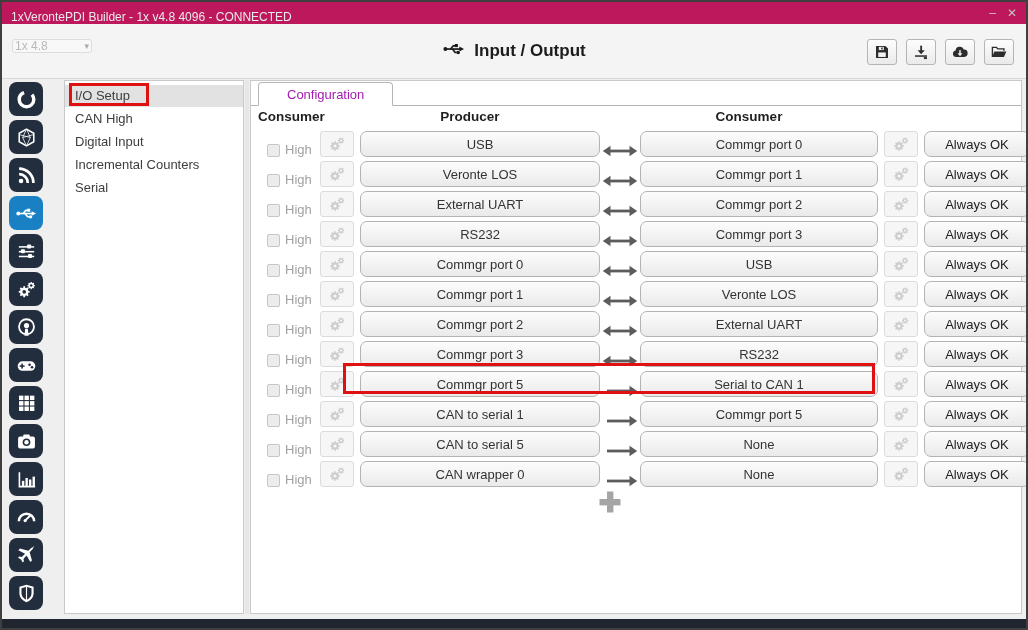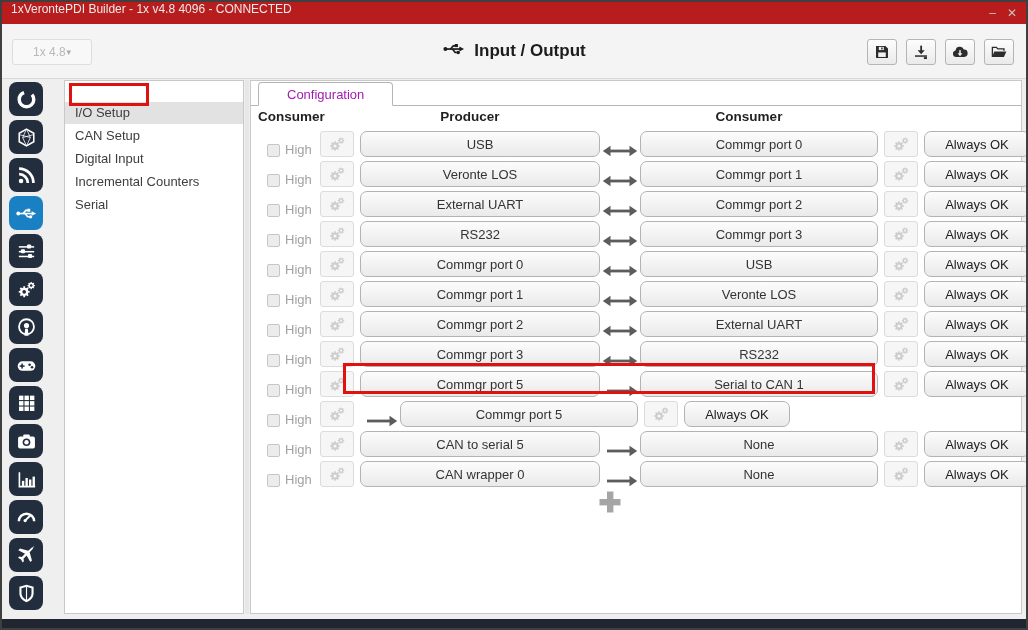--- a/index.html
+++ b/index.html
@@ -1,35 +1,35 @@
 <!DOCTYPE html>
 <html><head>
 <meta charset="utf-8">
 <style>
   *{box-sizing:border-box;margin:0;padding:0}
   html,body{width:1028px;height:630px}
   body{font-family:"Liberation Sans",sans-serif;background:#fff}
   .window{position:relative;width:1028px;height:630px;background:#efefef;border:2px solid #3f3f3f;overflow:hidden}
   
-  .titlebar{position:absolute;top:0;left:0;right:0;height:22px;background:#b91c1c;display:flex;align-items:flex-start;padding:0 9px;color:#eaeaea;font-size:12px}
+  .titlebar{position:absolute;top:0;left:0;right:0;height:22px;background:#be185d;display:flex;align-items:flex-end;padding:0 9px;color:#eaeaea;font-size:12px}
   .win-controls{margin-left:auto;display:flex;gap:11px;color:#c3c3c3;font-size:12px}
   .win-controls span{cursor:default;line-height:22px}
   
   .toolbar{position:absolute;top:22px;left:0;right:0;height:55px;background:#f4f4f4;border-bottom:1px solid #d8d8d8;display:flex;align-items:center}
-  .dropdown{position:absolute;left:10px;top:15px;width:80px;height:26px;border:1px solid #ddd;border-radius:3px;background:#f8f8f8;color:#b9b9b9;font-size:12px;display:flex;align-items:center;padding:0 20px}
+  .dropdown{position:absolute;left:10px;top:15px;width:80px;height:14px;border:1px solid #ddd;border-radius:3px;background:#f8f8f8;color:#b9b9b9;font-size:12px;display:flex;align-items:center;padding:0 2px}
   .dropdown .caret{margin-left:auto;color:#ababab;font-size:9px}
   .page-head{margin:4px auto;display:flex;align-items:center;gap:8px;font-size:17px;font-weight:bold;color:#1c1c1c}
   .tool-buttons{position:absolute;right:12px;top:15px;display:flex;gap:9px}
   .tbtn{width:30px;height:26px;border:1px solid #b5b5b5;border-radius:3px;background:linear-gradient(#fdfdfd,#eaeaea);display:flex;align-items:center;justify-content:center}
   
   .sidebar{position:absolute;left:7px;top:80px;width:50px;display:flex;flex-direction:column;gap:4px}
   .tile{width:34px;height:34px;border-radius:8px;background:#222d3d;display:flex;align-items:center;justify-content:center}
   .tile.selected{background:#1a80c4}
   
-  .menu-panel{position:absolute;left:62px;top:78px;width:180px;height:534px;background:#fff;border:1px solid #c9c9c9;padding-top:21px}
+  .menu-panel{position:absolute;left:62px;top:78px;width:180px;height:534px;background:#fff;border:1px solid #c9c9c9;padding-top:4px}
   .menu-item{height:22px;line-height:22px;padding-left:10px;font-size:13px;color:#3d3d3d;margin-bottom:1px;white-space:nowrap}
   .menu-item.selected{background:#e2e2e2}
   .vdivider{position:absolute;left:243px;top:78px;width:4px;height:534px;background:#e7e7e7}
   
   .content{position:absolute;left:248px;top:78px;width:772px;height:534px;background:#fff;border:1px solid #c9c9c9}
   .tabbar{position:relative;height:25px;border-bottom:1px solid #b5b5b5}
   .tab{position:absolute;left:7px;bottom:-1px;padding:4px 28px 3px;background:#fff;border:1px solid #b5b5b5;border-bottom:1px solid #fff;border-radius:4px 4px 0 0;font-size:13px;color:#a21caf}
   .hdr{position:relative;height:21px}
   .hdr span{position:absolute;top:3px;font-size:13.5px;font-weight:bold;color:#1f1f1f}
   .h-priority{left:7px}
@@ -241,21 +241,21 @@
         <svg width="23" height="23" viewBox="0 0 24 24">
           <path d="M12 2.8l7.4 2.1v6.8c0 4.6-3.1 7.6-7.4 9.5-4.3-1.9-7.4-4.9-7.4-9.5V4.9z" fill="#ffffff"></path>
           <path d="M12 5l5.2 1.5v5.3c0 3.3-2.2 5.5-5.2 7-3-1.5-5.2-3.7-5.2-7V6.5z" fill="#222d3d"></path>
           <path d="M12 5v13.8" stroke="#ffffff" stroke-width="1.2"></path>
         </svg>
       </div>
     </div>
 
   <div class="menu-panel" id="menu-panel">
       <div class="menu-item selected">I/O Setup</div>
-      <div class="menu-item">CAN Setup</div>
+      <div class="menu-item">CAN High</div>
       <div class="menu-item">Digital Input</div>
       <div class="menu-item">Incremental Counters</div>
       <div class="menu-item">Serial</div>
     </div>
 
   <div class="vdivider"></div>
 
   <div class="content">
     <div class="tabbar">
       <span class="tab">Configuration</span>
@@ -843,20 +843,21 @@
               <line x1="18.33542676580869" y1="9.335426765808691" x2="19.606804758382104" y2="10.606804758382104" stroke="#cdcdcd" stroke-width="1.305"></line>
               <line x1="16.9" y1="9.93" x2="16.9" y2="11.728" stroke="#cdcdcd" stroke-width="1.305"></line>
               <line x1="15.464573234191308" y1="9.335426765808691" x2="14.193195241617895" y2="10.606804758382104" stroke="#cdcdcd" stroke-width="1.305"></line>
               <line x1="14.87" y1="7.9" x2="13.072" y2="7.900000000000001" stroke="#cdcdcd" stroke-width="1.305"></line>
               <line x1="15.464573234191306" y1="6.464573234191309" x2="14.193195241617893" y2="5.193195241617897" stroke="#cdcdcd" stroke-width="1.305"></line>
               <line x1="16.9" y1="5.870000000000001" x2="16.9" y2="4.072000000000001" stroke="#cdcdcd" stroke-width="1.305"></line>
               <line x1="18.33542676580869" y1="6.464573234191309" x2="19.6068047583821" y2="5.193195241617896" stroke="#cdcdcd" stroke-width="1.305"></line>
               <circle cx="16.9" cy="7.9" r="1.305" fill="#f6f6f6"></circle>
             </svg>
           </span>
+          <span class="btnface pbtn">CAN to serial 1</span>
           <span class="arrowbox">
             <svg width="36" height="12" viewBox="0 0 36 12">
               <line x1="5" y1="6" x2="29" y2="6" stroke="#5c5c5c" stroke-width="2.8"></line>
               <path d="M27.5 .8L35.2 6l-7.7 5.2z" fill="#5c5c5c"></path>
             </svg>
           </span>
           <span class="btnface cbtn">Commgr port 5</span>
           <span class="gbtn g2">
             <svg width="20" height="20" viewBox="0 0 24 24">
               <circle cx="9.6" cy="14.4" r="4.3" fill="#cdcdcd"></circle>

